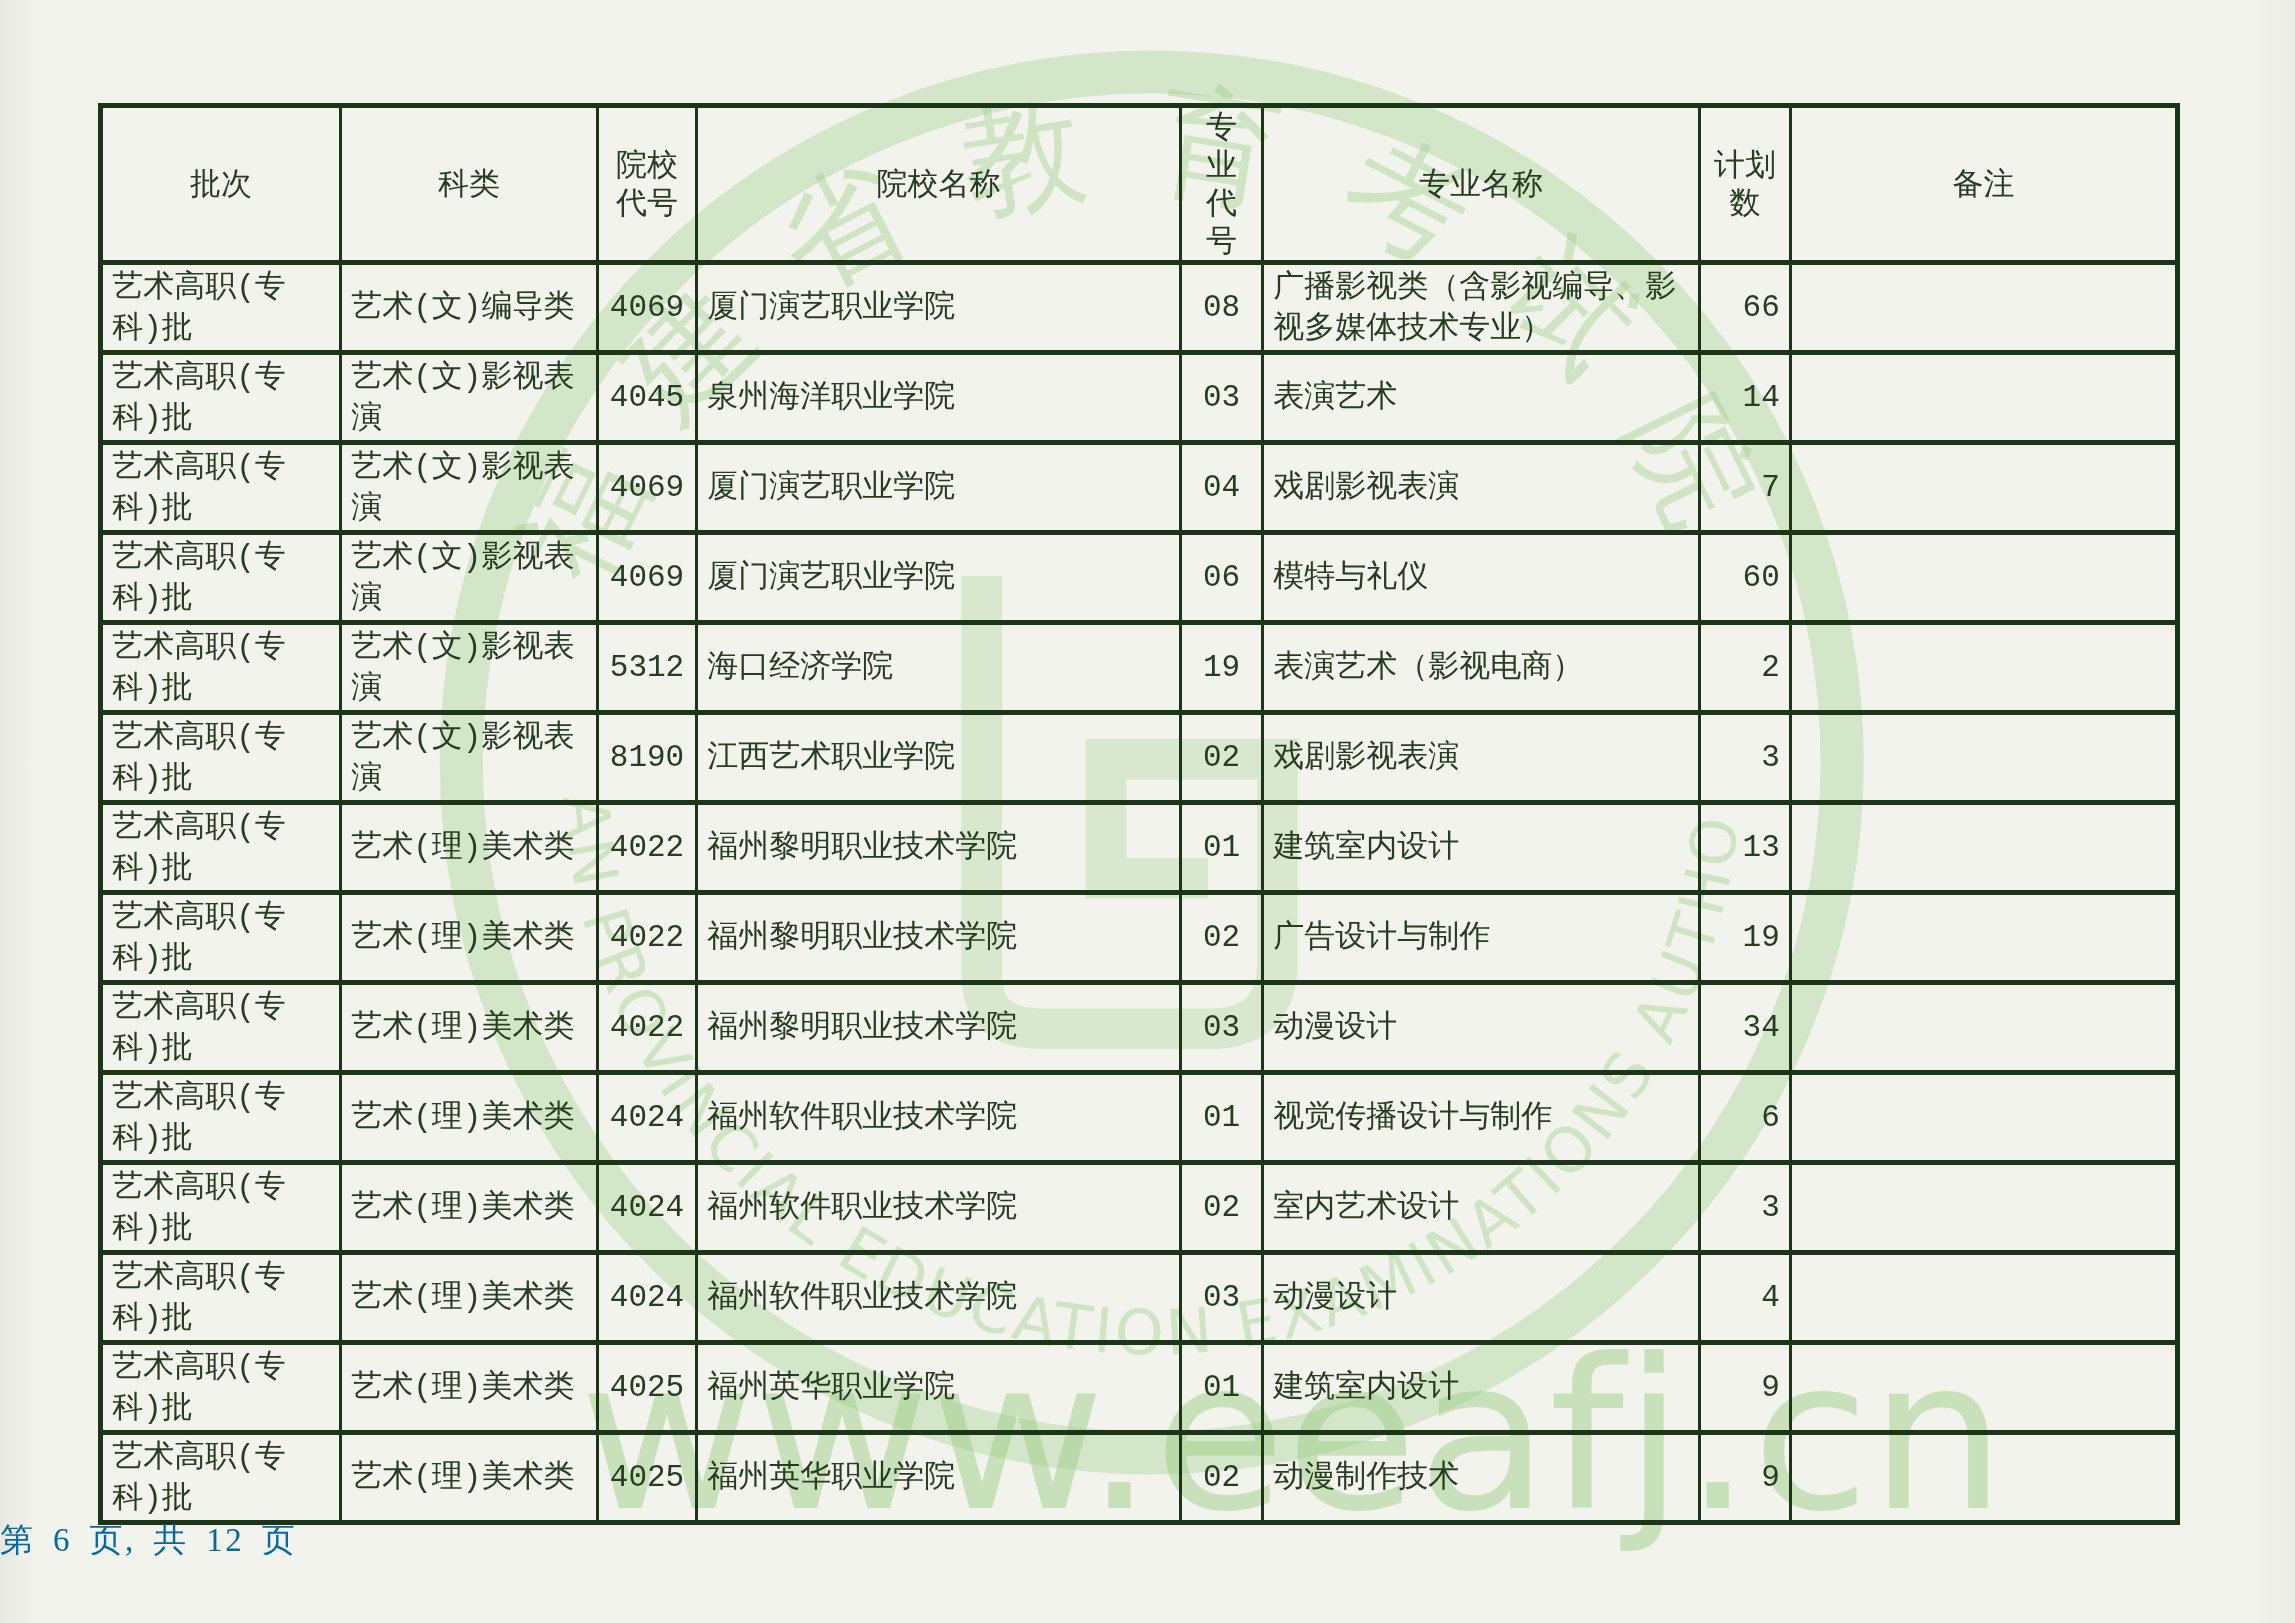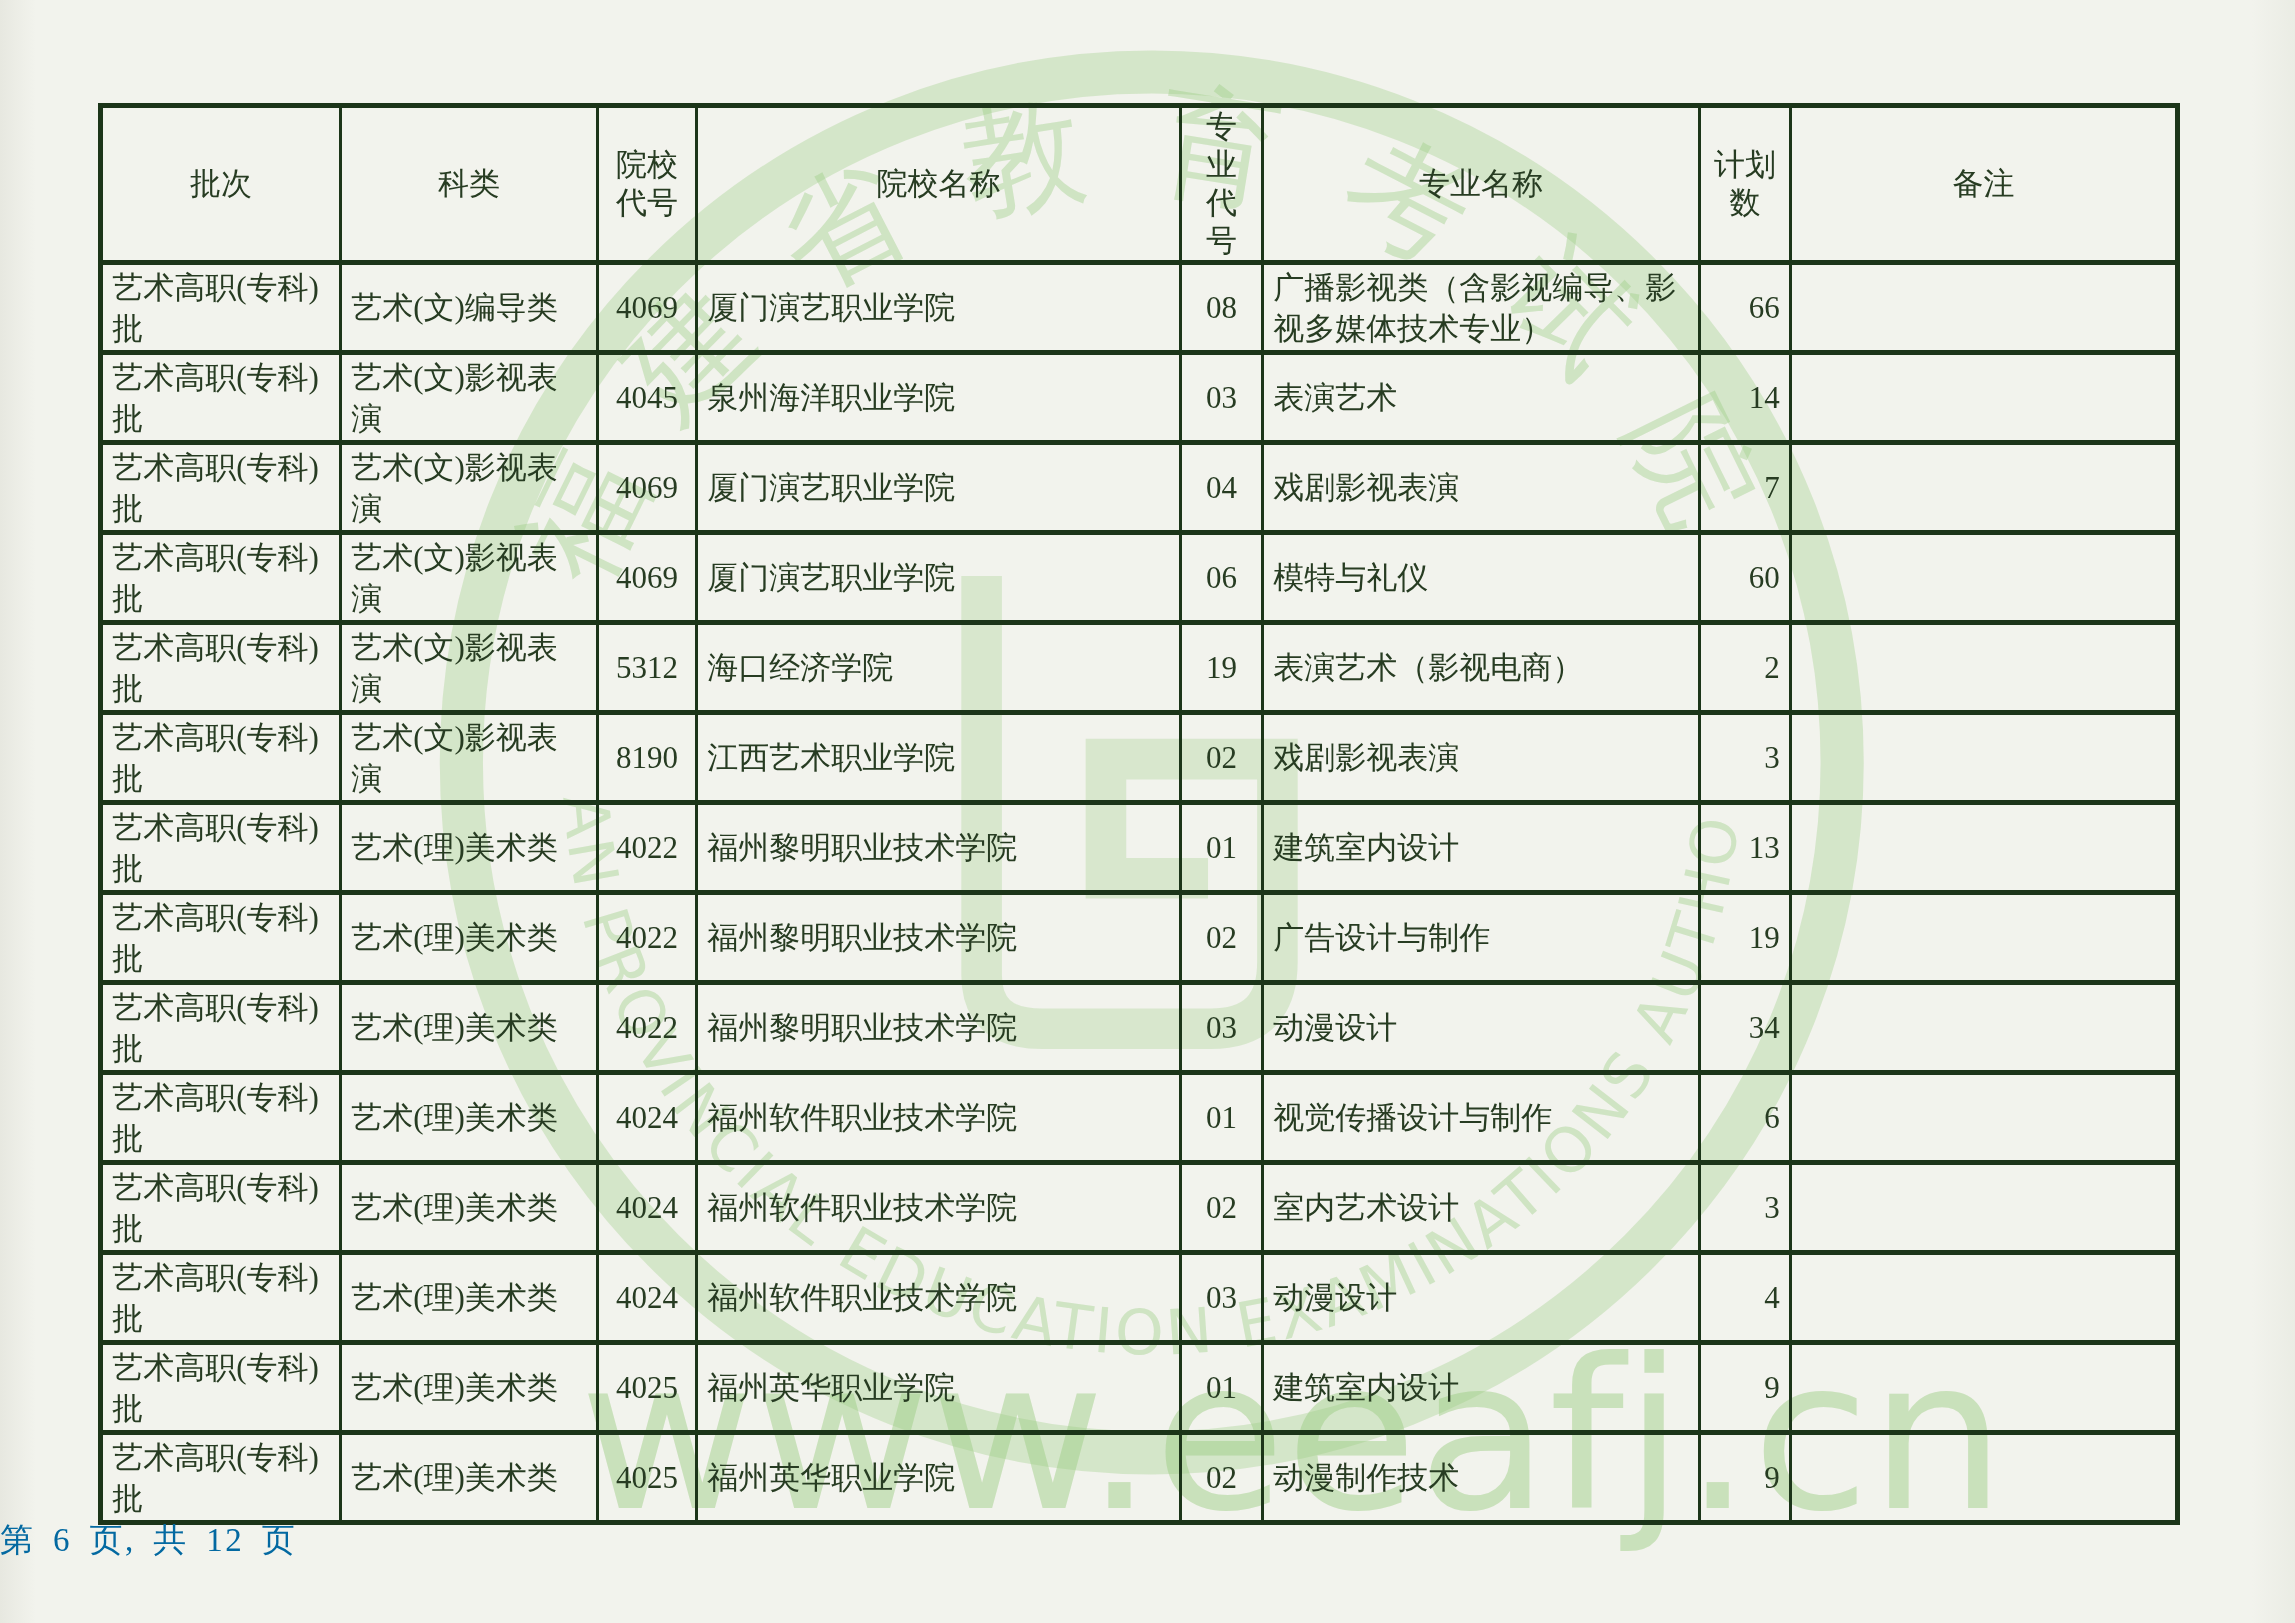--- a/index.html
+++ b/index.html
@@ -28,21 +28,21 @@
     font-size:31px;line-height:41px;
     padding:0 9.2px;
     background:transparent;
     font-weight:normal;
     color:#273c22;
   }
   .plan-table{border:5.9px solid #1c3519;}
   .plan-table thead th{
     height:108px;text-align:center;white-space:pre-line;line-height:38px;margin-left:16px;
   }
-  tbody tr{height:90px;}
+  tbody tr{height:90px;font-family:Liberation Mono, monospace;}
   td.c-batch,td.c-category,td.c-college,td.c-major{text-align:left;}
   td.c-code,td.c-mcode{text-align:center;}
   td.c-plan{text-align:right;padding-right:9.2px;}
   td.c-major{padding-right:6.5px;}
   
   .footer{
     position:absolute;left:0;top:1517px;width:2295px;z-index:1;
     text-align:left;font-size:33px;line-height:46px;color:#0369a1;
     letter-spacing:2.6px;word-spacing:6.5px;
   }

